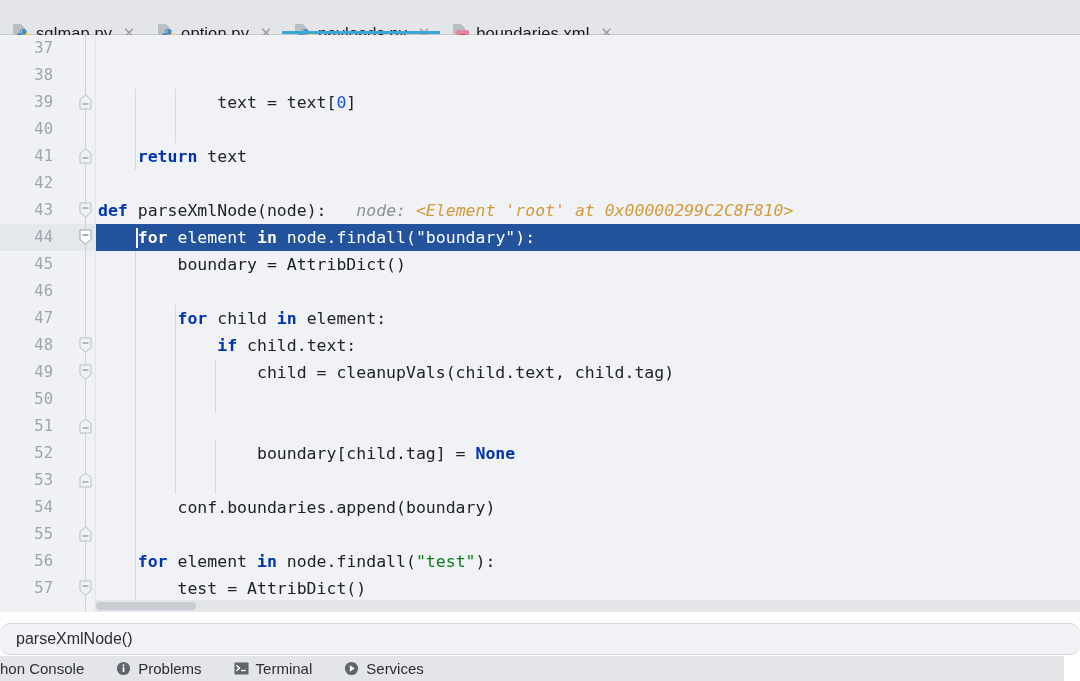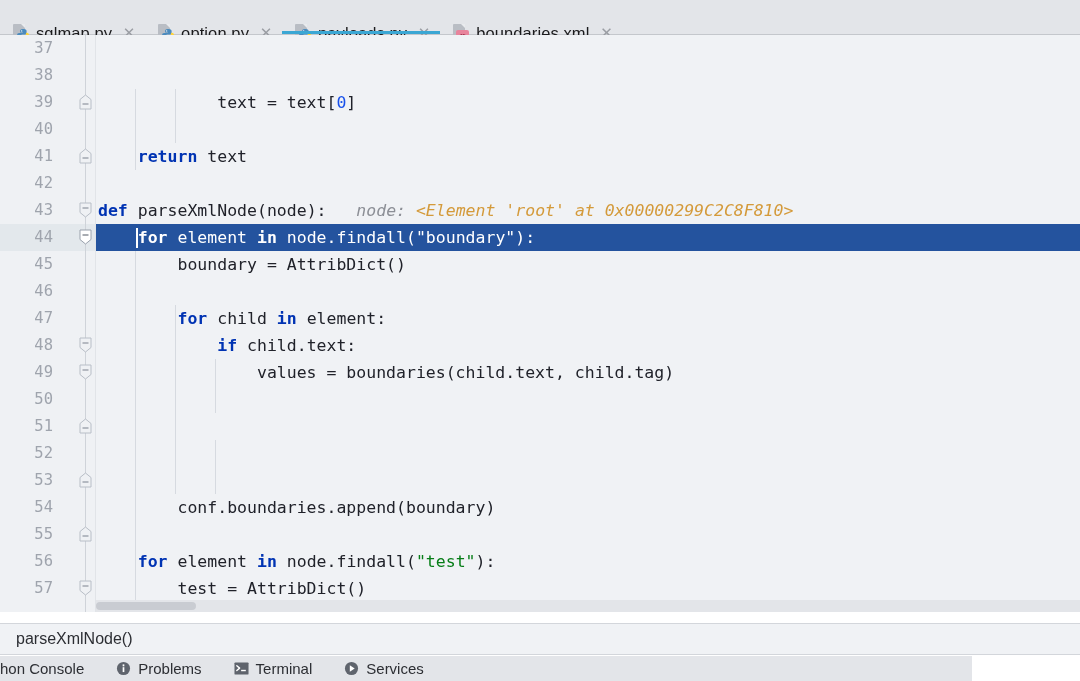--- a/index.html
+++ b/index.html
@@ -144,28 +144,29 @@
   }
 
   
   .breadcrumb {
     position: absolute; left: 0; top: 623px; width: 1080px; height: 32px;
     background: #f0f2f5;
     border-top: 1px solid #d3d6db;
     border-bottom: 1px solid #d3d6db;
     display: flex; align-items: center;
     padding-left: 16px;
+    border-radius: 10px;
   }
   .breadcrumb-text {
     font-size: 16px; color: #2c2e33;
   }
 
   
   .statusbar {
-    position: absolute; left: 0; top: 656px; width: 972px; height: 25px;
+    position: absolute; left: 0; top: 656px; width: 1064px; height: 25px;
     background: #e3e5e9;
     display: flex; align-items: center;
   }
   .sb-item {
     display: flex; align-items: center; gap: 7px;
     padding: 0 16px;
     height: 100%;
     cursor: default;
   }
   .sb-label { font-size: 15px; color: #2c2e33; white-space: nowrap; }
@@ -347,24 +348,25 @@
       <div class="line sel" style="top:189px"><span>    </span><span class="kw">for</span><span> element </span><span class="kw">in</span><span> node.findall(</span><span class="str">"boundary"</span><span>):</span></div>
 
       <div class="line" style="top:216px"><span>        boundary = AttribDict()</span></div>
 
       <div class="line" style="top:243px"><span></span></div>
 
       <div class="line" style="top:270px"><span>        </span><span class="kw">for</span><span> child </span><span class="kw">in</span><span> element:</span></div>
 
       <div class="line" style="top:297px"><span>            </span><span class="kw">if</span><span> child.text:</span></div>
 
-      <div class="line" style="top:324px"><span>                values = boundaries(child.text, child.tag)</span></div>
-
-
-
+      <div class="line" style="top:324px"><span>                child = cleanupVals(child.text, child.tag)</span></div>
+
+
+
+      <div class="line" style="top:405px"><span>                boundary[child.tag] = </span><span class="kw">None</span></div>
 
       <div class="line" style="top:432px"><span></span></div>
 
       <div class="line" style="top:459px"><span>        conf.boundaries.append(boundary)</span></div>
 
       <div class="line" style="top:486px"><span></span></div>
 
       <div class="line" style="top:513px"><span>    </span><span class="kw">for</span><span> element </span><span class="kw">in</span><span> node.findall(</span><span class="str">"test"</span><span>):</span></div>
 
       <div class="line" style="top:540px"><span>        test = AttribDict()</span></div>

